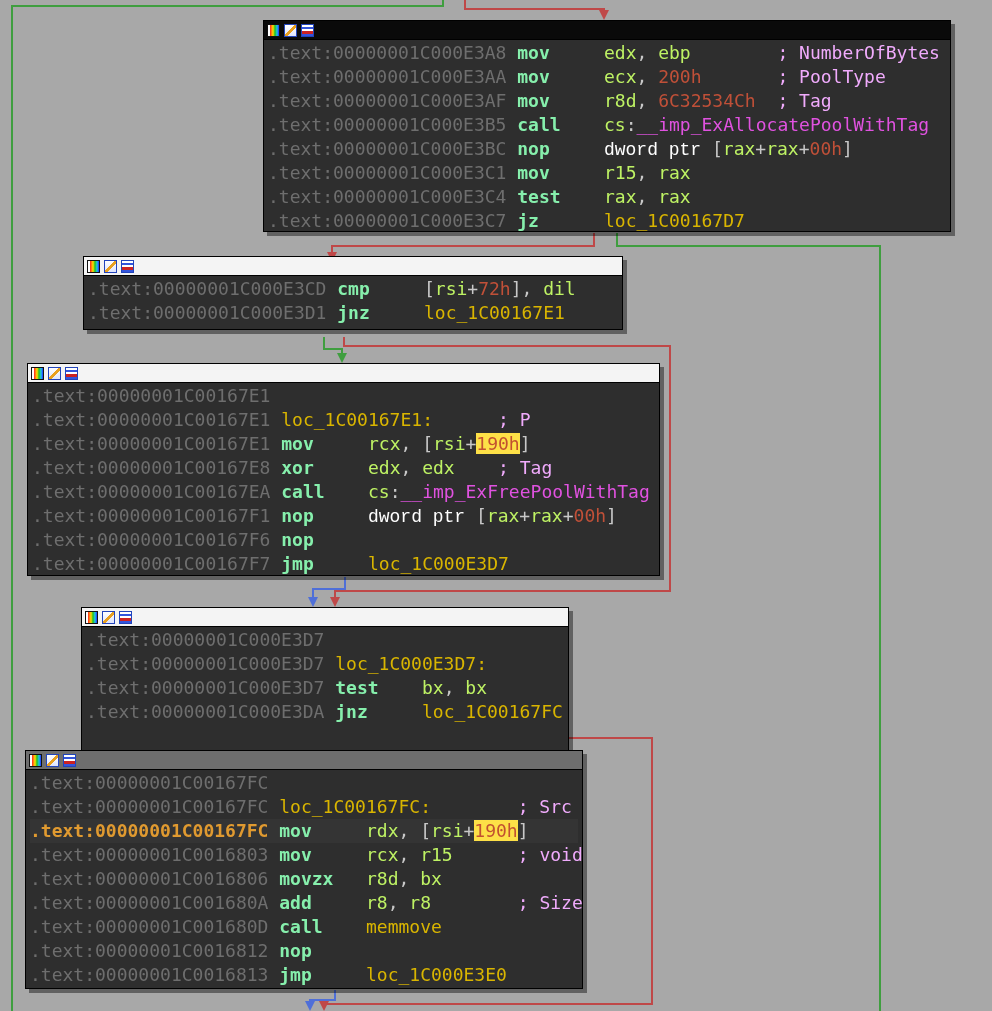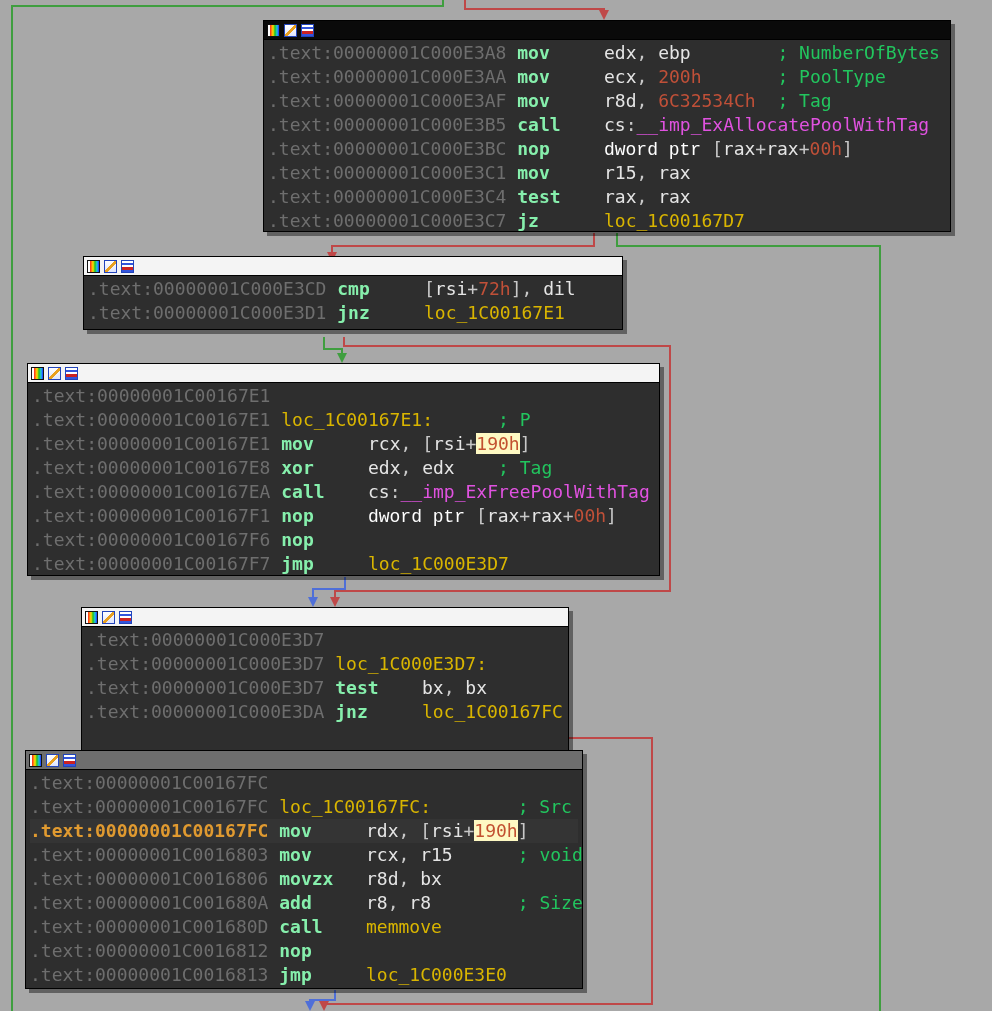--- a/index.html
+++ b/index.html
@@ -52,28 +52,28 @@
     font-size:18px;
     line-height:24px;
     white-space:pre;
     color:#c8c8c8;
   }
   .line{height:24px;}
   .line.cur{background:#343434;}
   .s-a{color:#6e6e6e;}
   .s-A{color:#e09a30;font-weight:bold;}
   .s-m{color:#86efac;font-weight:bold;}
-  .s-r{color:#e5e5e5;}
+  .s-r{color:#bef264;}
   .s-n{color:#c05038;}
-  .s-c{color:#22c55e;}
+  .s-c{color:#f0abfc;}
   .s-i{color:#e052e0;text-align:right;}
   .s-l{color:#d9b500;}
   .s-p{color:#c8c8c8;}
   .s-k{color:#ffffff;font-family:Liberation Mono, monospace;}
-  .s-h{color:#c25030;background:#fef9c3;}
+  .s-h{color:#c25030;background:#fde047;}
 </style>
 </head>
 <body>
 
 <div id="canvas">
   <svg id="edges" width="992" height="1011" viewBox="0 0 992 1011">
       <polyline points="443,0 443,6 12,6 12,1011" fill="none" stroke="#3f9e3f" stroke-width="2"></polyline>
       <polyline points="465,0 465,9 604,9 604,10" fill="none" stroke="#bf4848" stroke-width="2"></polyline>
       <polygon points="599,10 609,10 604,20" fill="#bf4848"></polygon>
       <polyline points="594,233 594,246 332,246 332,252" fill="none" stroke="#bf4848" stroke-width="2"></polyline>

